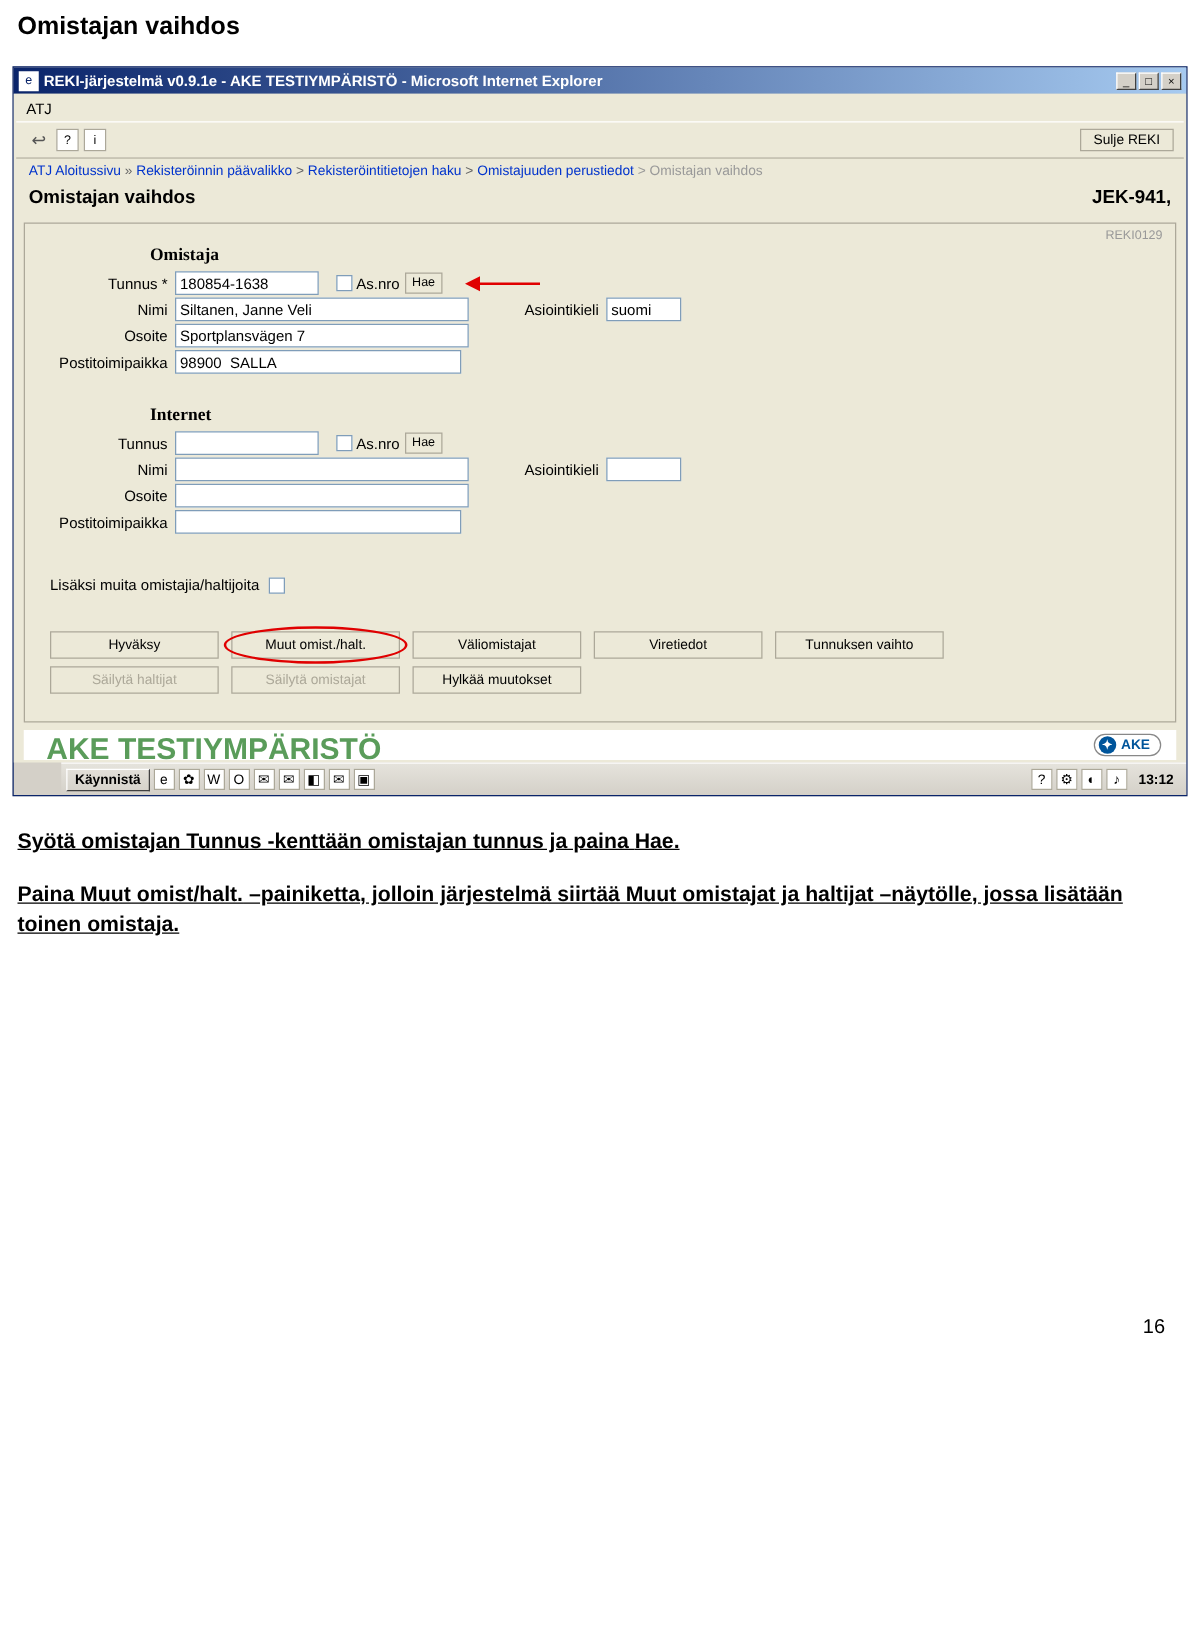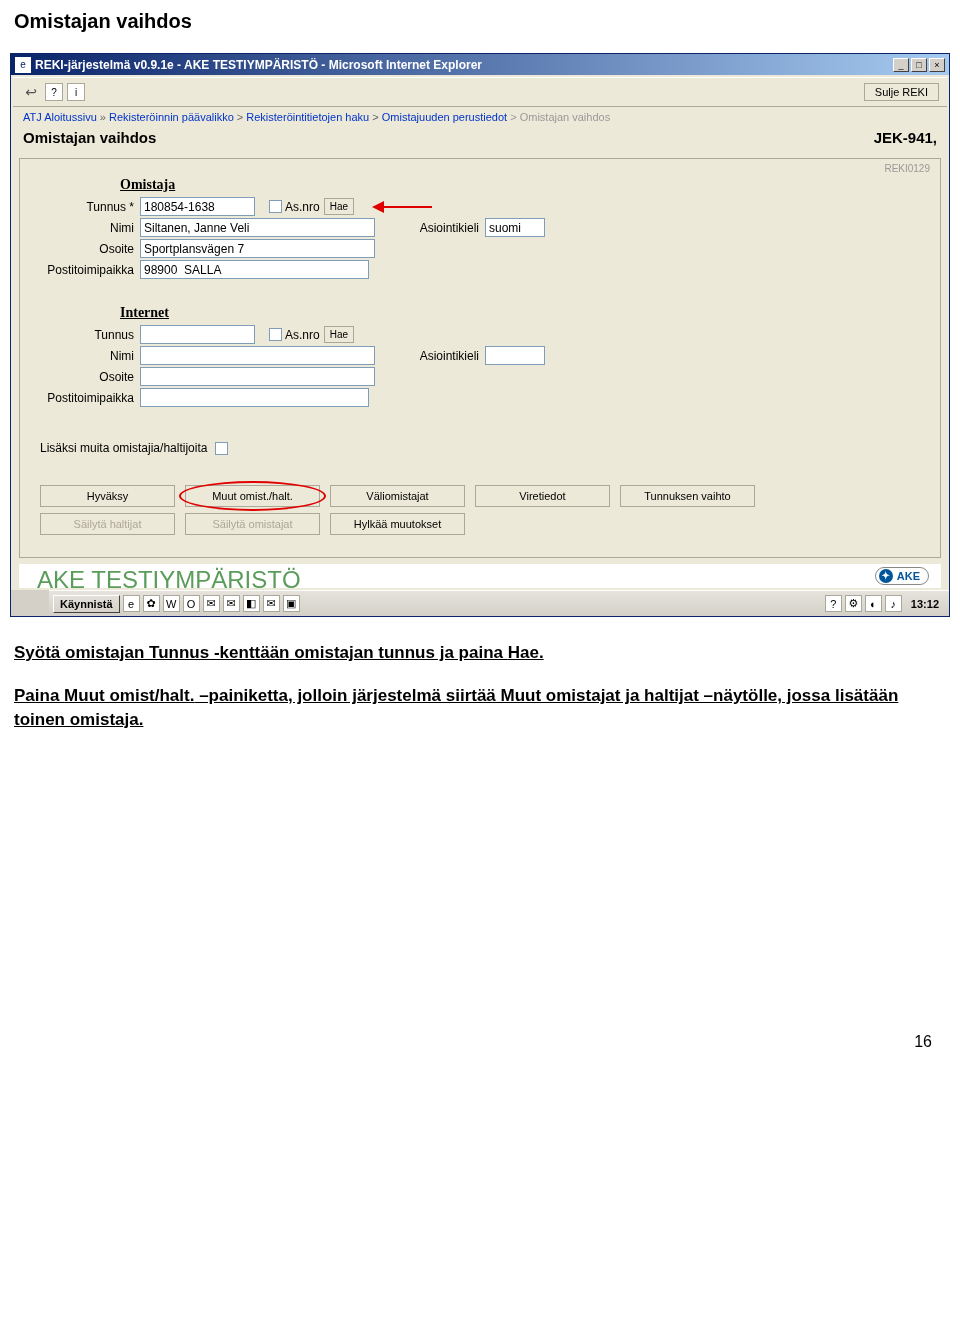--- a/index.html
+++ b/index.html
@@ -124,21 +124,20 @@
     position: absolute;
     top: 4px; right: 10px;
     font-size: 10px;
     color: #999;
   }
   .section-hdr {
     font-family: Georgia, serif;
     font-size: 14px;
     font-weight: bold;
     margin: 14px 0 4px 90px;
-    text-decoration: underline;
   }
   .frow {
     display: flex;
     align-items: center;
     margin: 2px 0;
     font-size: 12px;
   }
   .flabel {
     width: 110px;
     text-align: right;
@@ -245,21 +244,21 @@
   .highlight-oval::after {
     content: '';
     position: absolute;
     left: -6px; top: -4px; right: -6px; bottom: -4px;
     border: 2px solid #e00000;
     border-radius: 50%;
     pointer-events: none;
   }
   .watermark {
     font-size: 24px;
-    font-weight: normal;
+    font-weight: bold;
     color: #5a9c5a;
     padding: 2px 0 0 18px;
     background: #fff;
     margin: 0 6px;
     overflow: hidden;
     height: 24px;
   }
   .footer-logo {
     float: right;
     margin: -22px 18px 0 0;
@@ -339,20 +338,21 @@
     <span class="ie-icon">e</span>
     <span class="title-text">REKI-järjestelmä v0.9.1e - AKE TESTIYMPÄRISTÖ - Microsoft Internet Explorer</span>
     <div class="win-buttons">
       <span class="win-btn">_</span>
       <span class="win-btn">□</span>
       <span class="win-btn">×</span>
     </div>
   </div>
 
   <div class="content-area">
+    <div class="menubar">ATJ</div>
 
     <div class="toolbar-row">
       <span class="nav-arrow">↩</span>
       <span class="tb-small">?</span>
       <span class="tb-small">i</span>
       <button class="sulje-btn">Sulje REKI</button>
     </div>
 
     <div class="breadcrumb">
       <a>ATJ Aloitussivu</a><span> » </span><a>Rekisteröinnin päävalikko</a><span> &gt; </span><a>Rekisteröintitietojen haku</a><span> &gt; </span><a>Omistajuuden perustiedot</a><span class="gray"><span> &gt; </span><span>Omistajan vaihdos</span></span>

